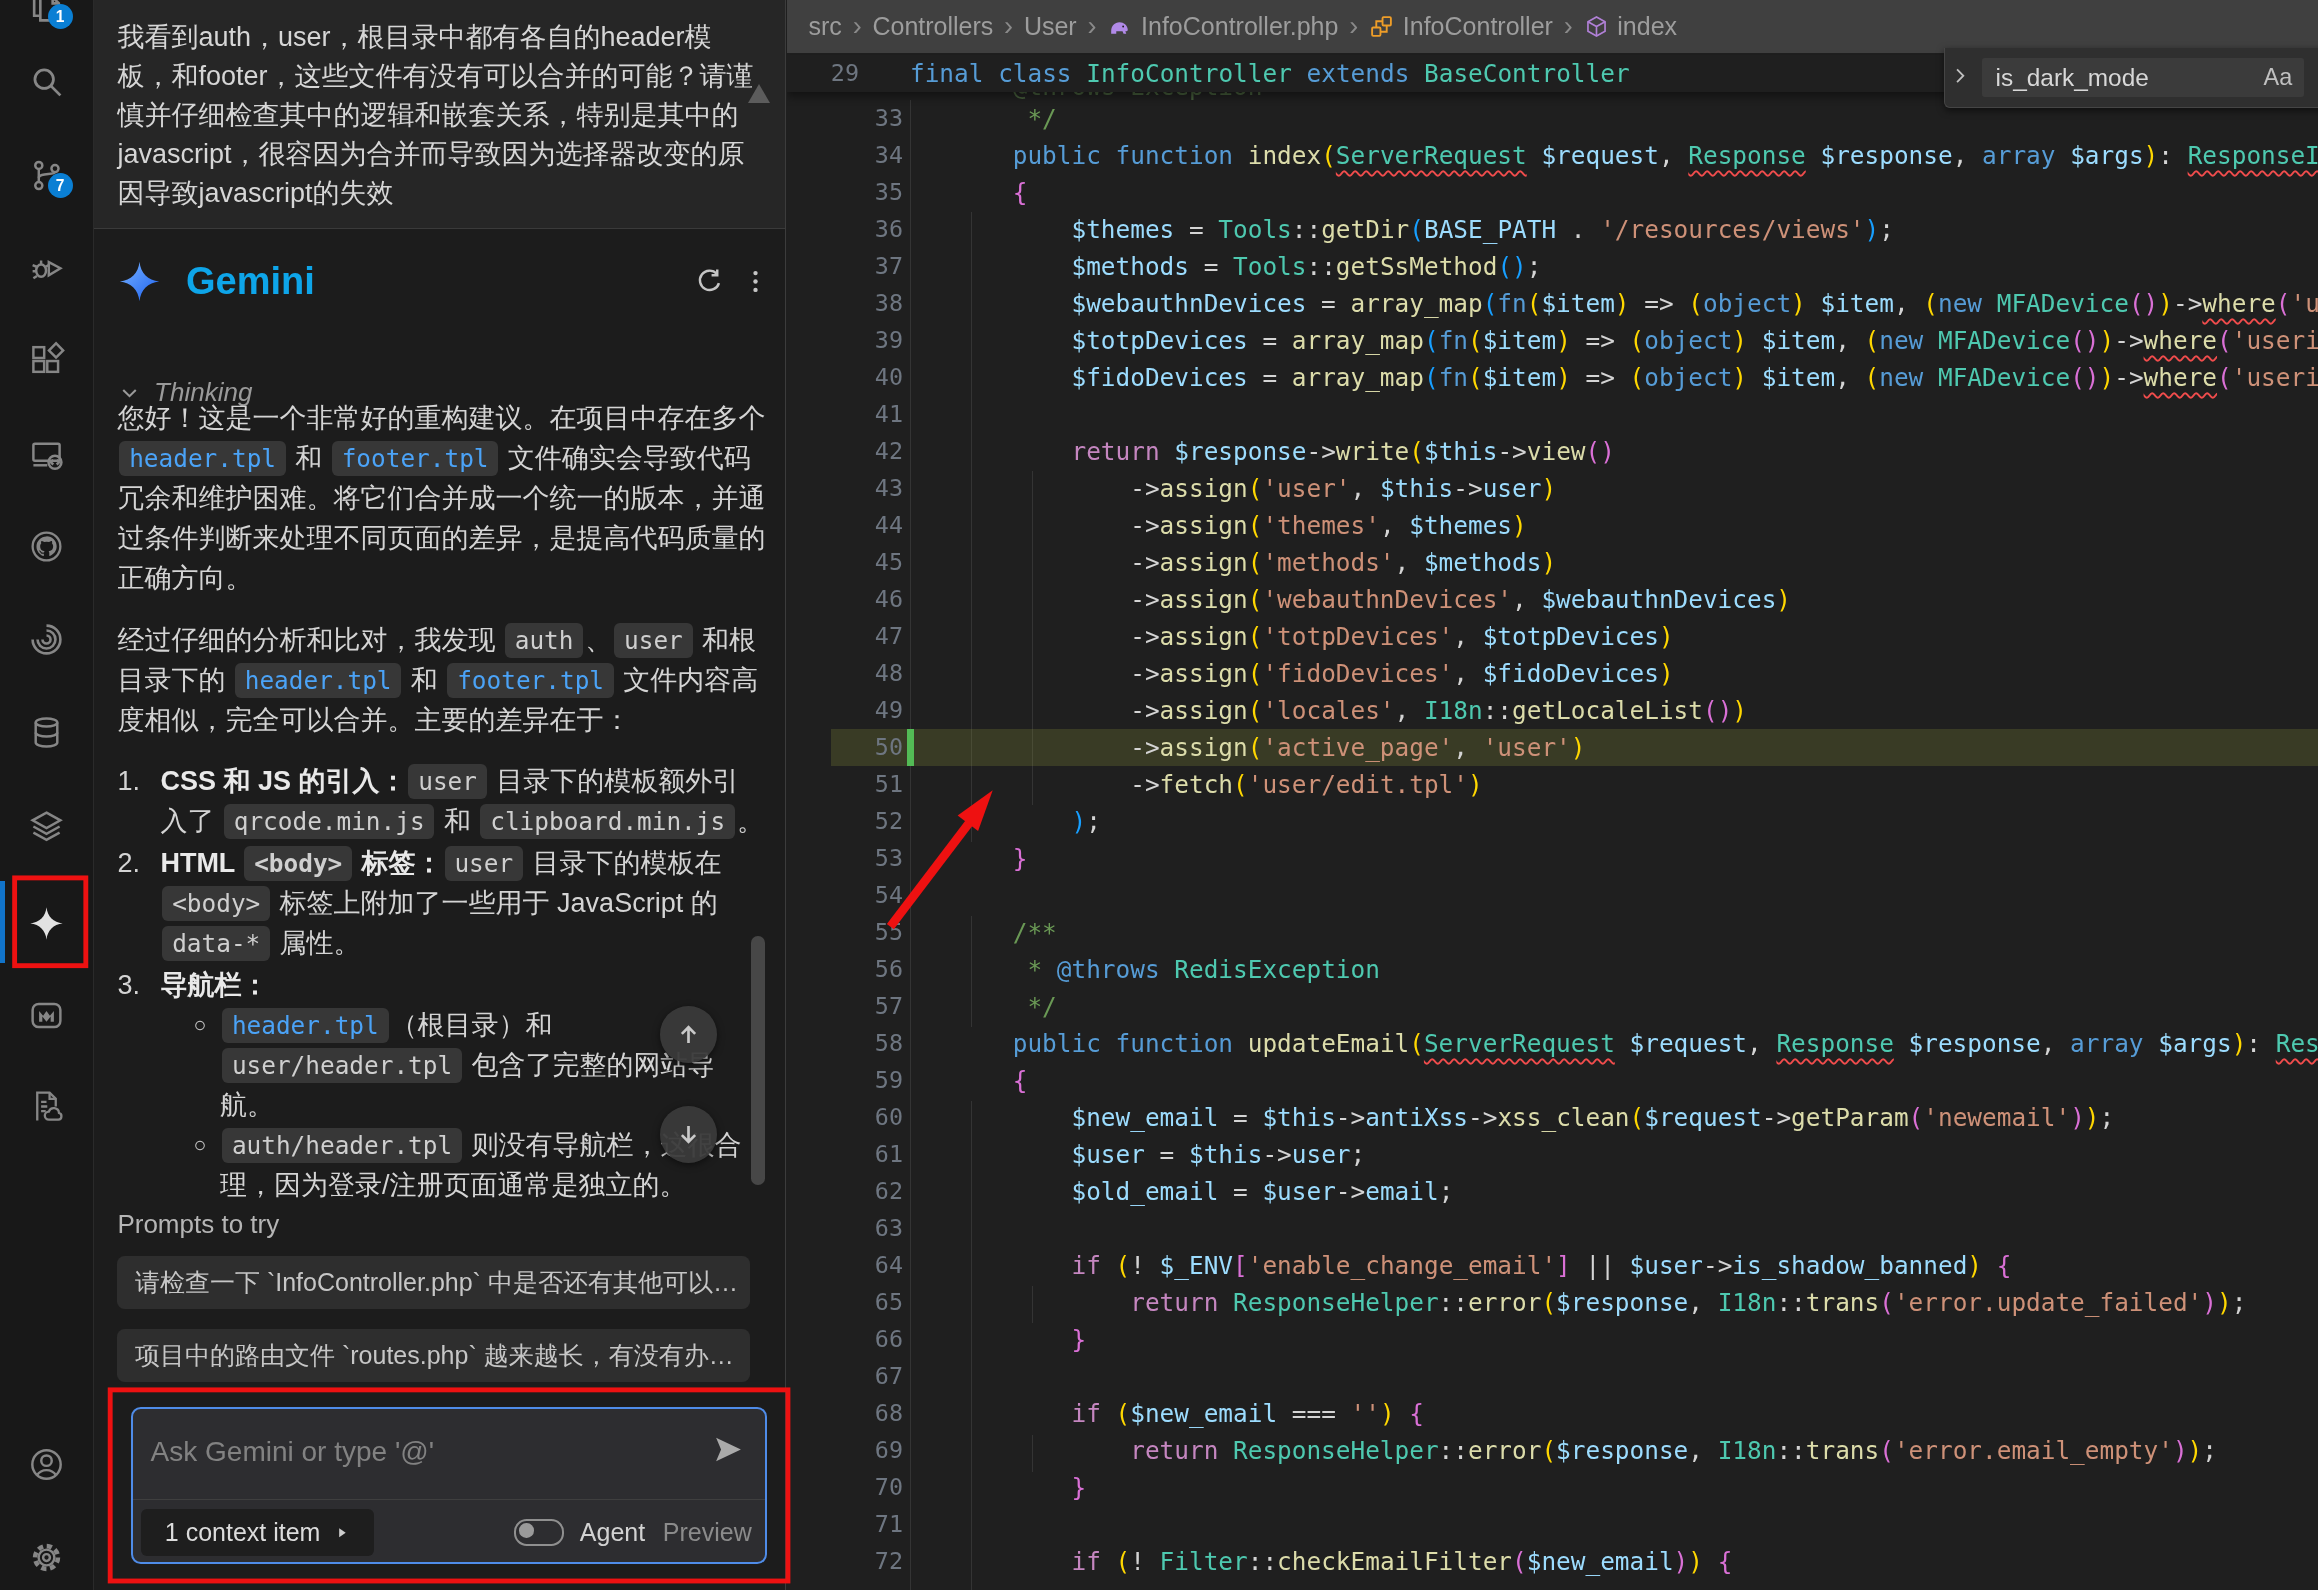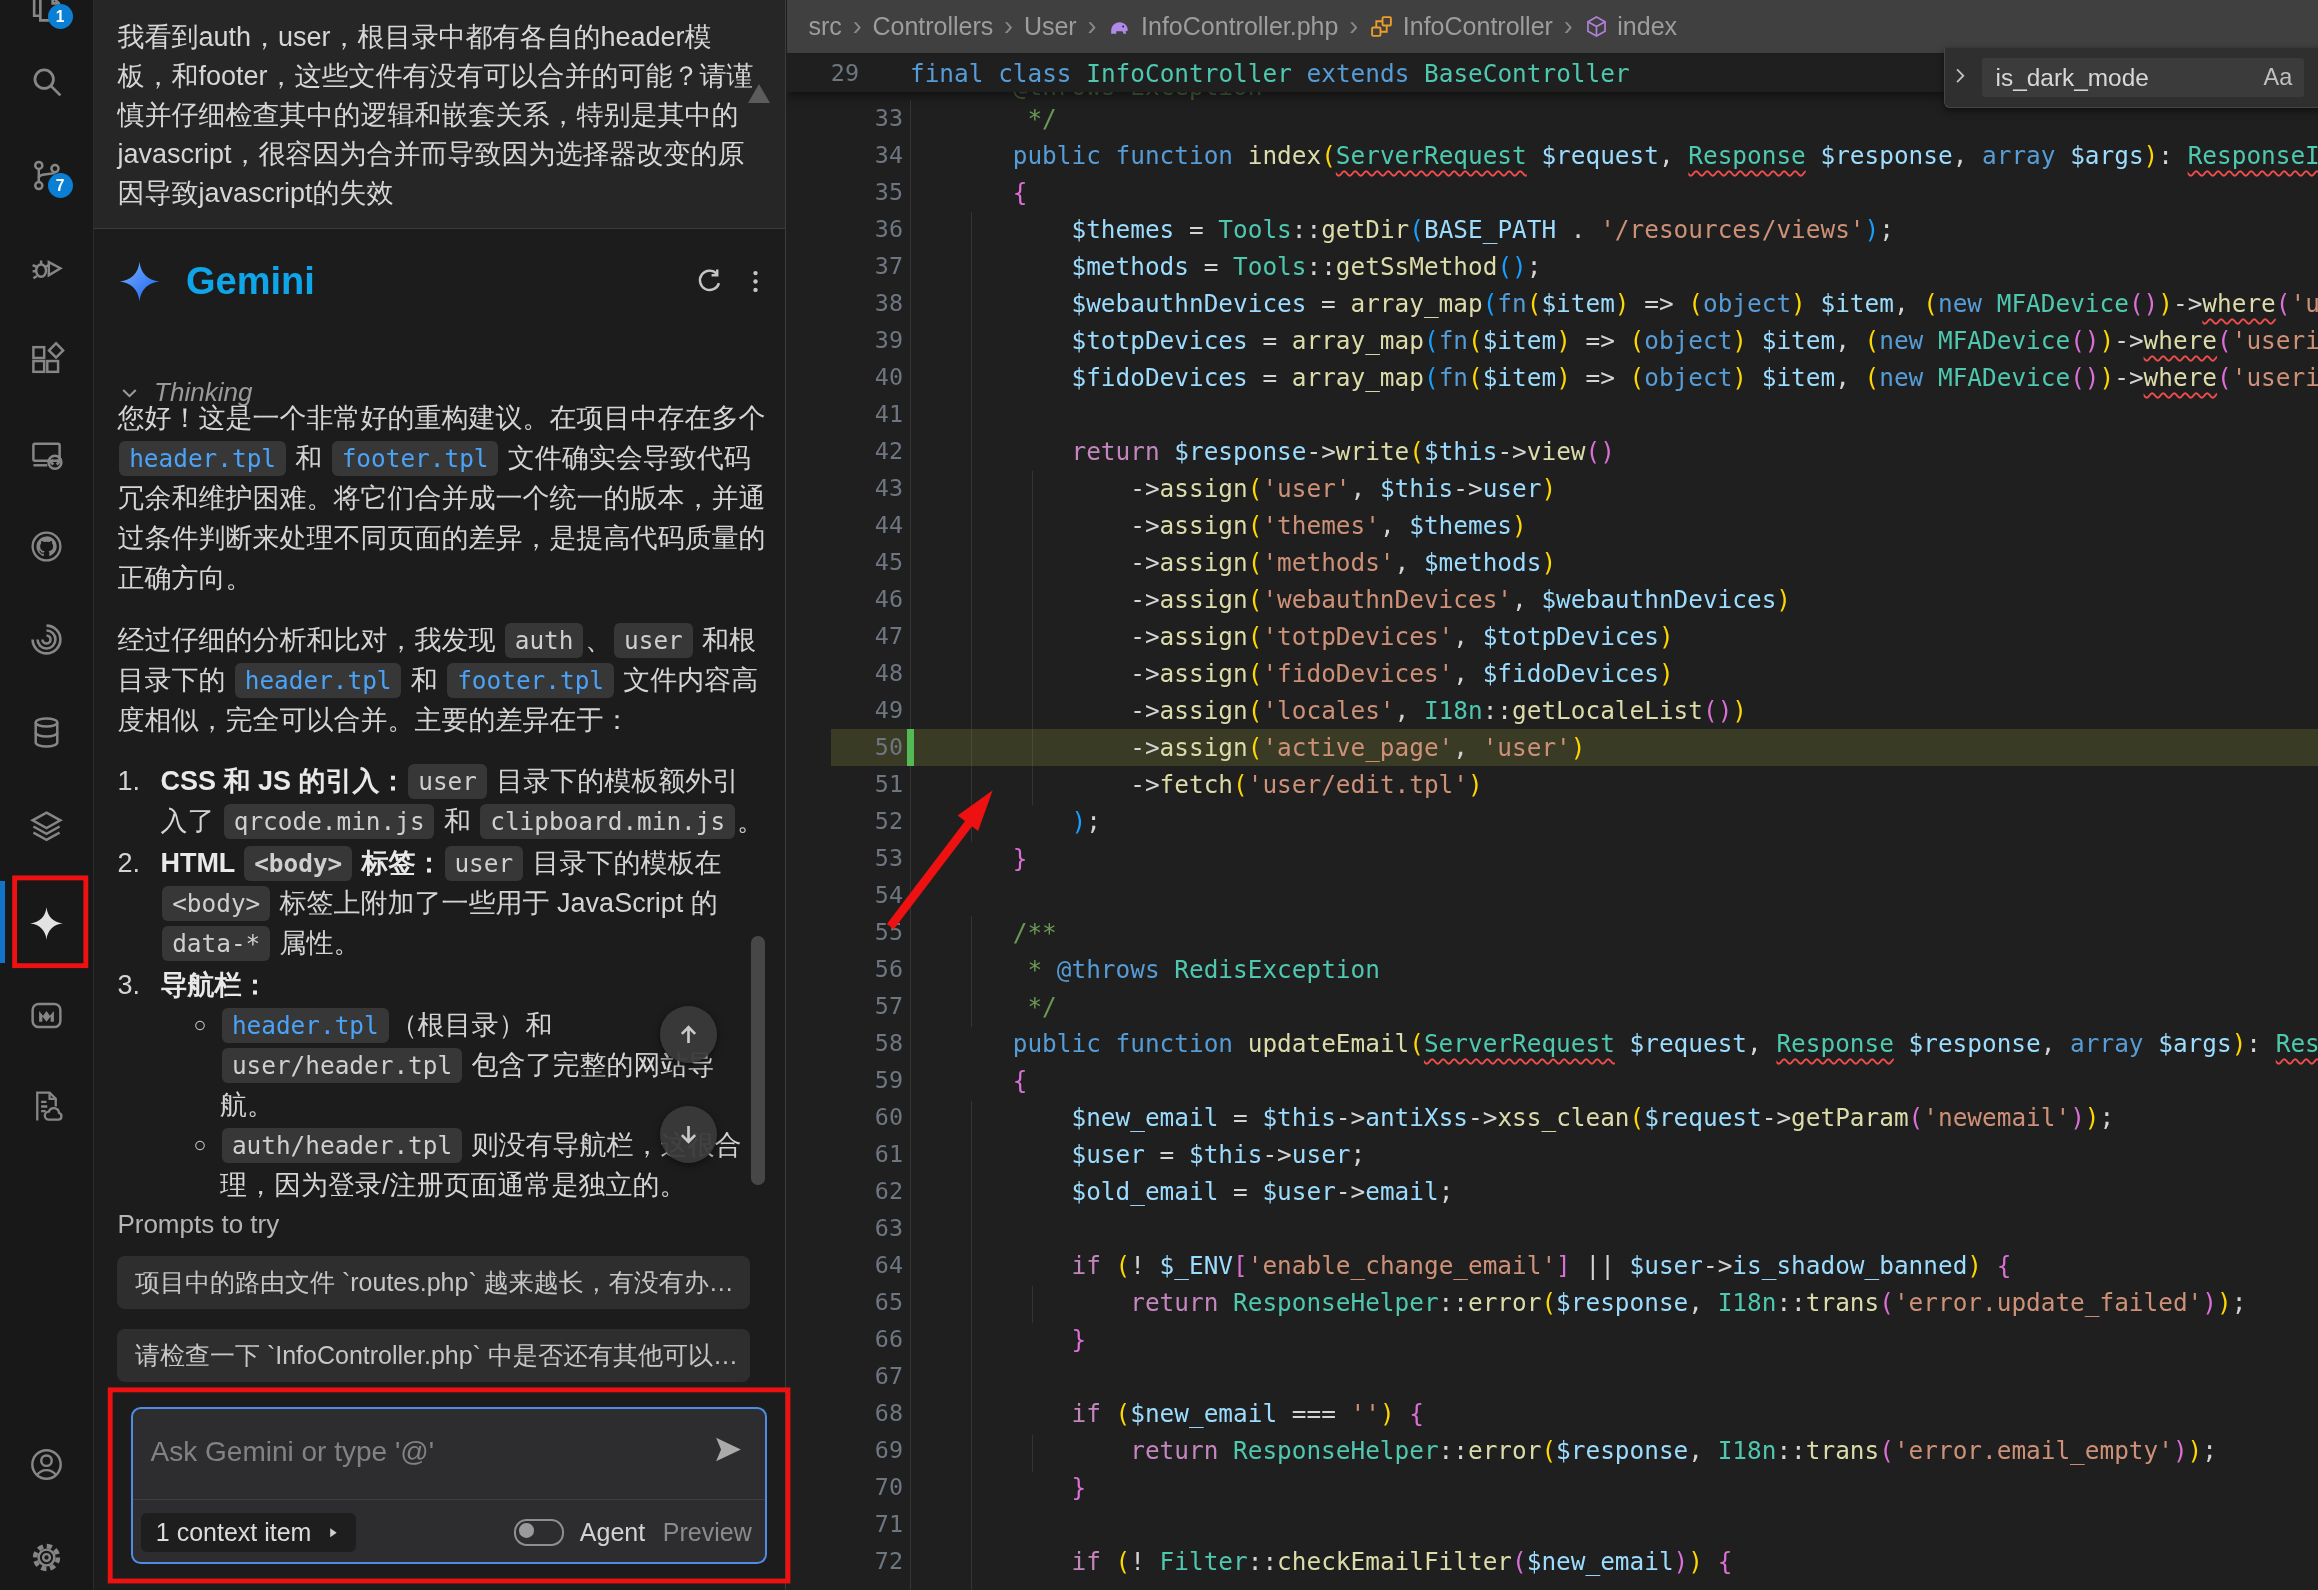--- a/index.html
+++ b/index.html
@@ -54,22 +54,22 @@
   .prompt-chip{display:block;width:100%;box-sizing:border-box;background:#2e2e2e;border:none;border-radius:7.8px;
                height:53px;line-height:53px;padding:0 17.6px;margin-bottom:20.5px;font-family:"Liberation Sans",sans-serif;
                font-size:25px;color:#c6c6c6;text-align:left;white-space:nowrap;overflow:hidden;cursor:pointer;}
   .input-box{position:absolute;left:37px;right:17.6px;top:1407px;height:157px;box-sizing:border-box;
              background:#2d2d30;border:2px solid #4f8ce8;border-radius:9.8px;}
   .input-placeholder{position:absolute;left:17.6px;top:27px;font-size:28px;color:#828282;}
   .send{position:absolute;right:19.5px;top:23.4px;width:35px;height:35px;color:#aaa;cursor:pointer;}
   .send svg{width:100%;height:100%;}
   .input-divider{position:absolute;left:0;right:0;top:90px;height:1px;background:#3f3f3f;}
   .input-row{position:absolute;left:7.8px;right:13.7px;top:98px;height:51px;display:flex;align-items:center;}
-  .ctx-pill{display:flex;align-items:center;gap:13.7px;background:#1e1e1e;border:none;border-radius:5.9px;height:39px;
-            padding:0 15px;font-family:"Liberation Sans",sans-serif;font-size:25px;color:#dcdcdc;cursor:pointer;}
+  .ctx-pill{display:flex;align-items:center;gap:13.7px;background:#1e1e1e;border:none;border-radius:5.9px;height:47px;
+            padding:0 24px;font-family:"Liberation Sans",sans-serif;font-size:25px;color:#dcdcdc;cursor:pointer;}
   .ctx-pill svg{width:15.6px;height:15.6px;color:#cfcfcf;}
   .toggle{margin-left:auto;width:46px;height:22.4px;border:2px solid #8f8f8f;border-radius:12.7px;position:relative;display:inline-block;cursor:pointer;}
   .knob{position:absolute;left:2.9px;top:2px;width:14.6px;height:14.6px;border-radius:50%;background:#9a9a9a;}
   .agent{font-size:25px;color:#d2d2d2;margin-left:15.6px;}
   .preview{font-size:25px;color:#8b8b8b;margin-left:17.6px;}
   
   #editor{position:absolute;left:787px;right:0;top:0;bottom:0;background:#1f1f1f;overflow:hidden;}
   .breadcrumb{position:absolute;left:0;right:0;top:0;height:53px;display:flex;align-items:center;
               padding-left:21.5px;gap:8.8px;font-size:25px;color:#9d9d9d;z-index:4;background:#404040;}
   .bc-sep{color:#8a8a8a;font-size:27px;padding:0 2px;}
@@ -284,22 +284,22 @@
     </div>
     <div class="scroll-btn sb-down">
       <svg viewBox="0 0 24 24" fill="none" stroke="currentColor" stroke-width="2.2">
           <path d="M12 5v13M6.5 12.5L12 18l5.5-5.5"></path>
         </svg>
     </div>
     <div class="chat-scrollbar"></div>
 
     <div class="prompts">
       <div class="prompts-label">Prompts to try</div>
+      <button class="prompt-chip">请检查一下 `InfoController.php` 中是否还有其他可以…</button>
       <button class="prompt-chip">项目中的路由文件 `routes.php` 越来越长，有没有办…</button>
-      <button class="prompt-chip">请检查一下 `InfoController.php` 中是否还有其他可以…</button>
     </div>
 
     <div class="input-box">
       <div class="input-placeholder">Ask Gemini or type '@'</div>
       <span class="send">
         <svg viewBox="0 0 24 24" fill="currentColor">
             <path d="M3.5 4l17 8-17 8 3.4-8z"></path>
           </svg>
       </span>
       <div class="input-divider"></div>

